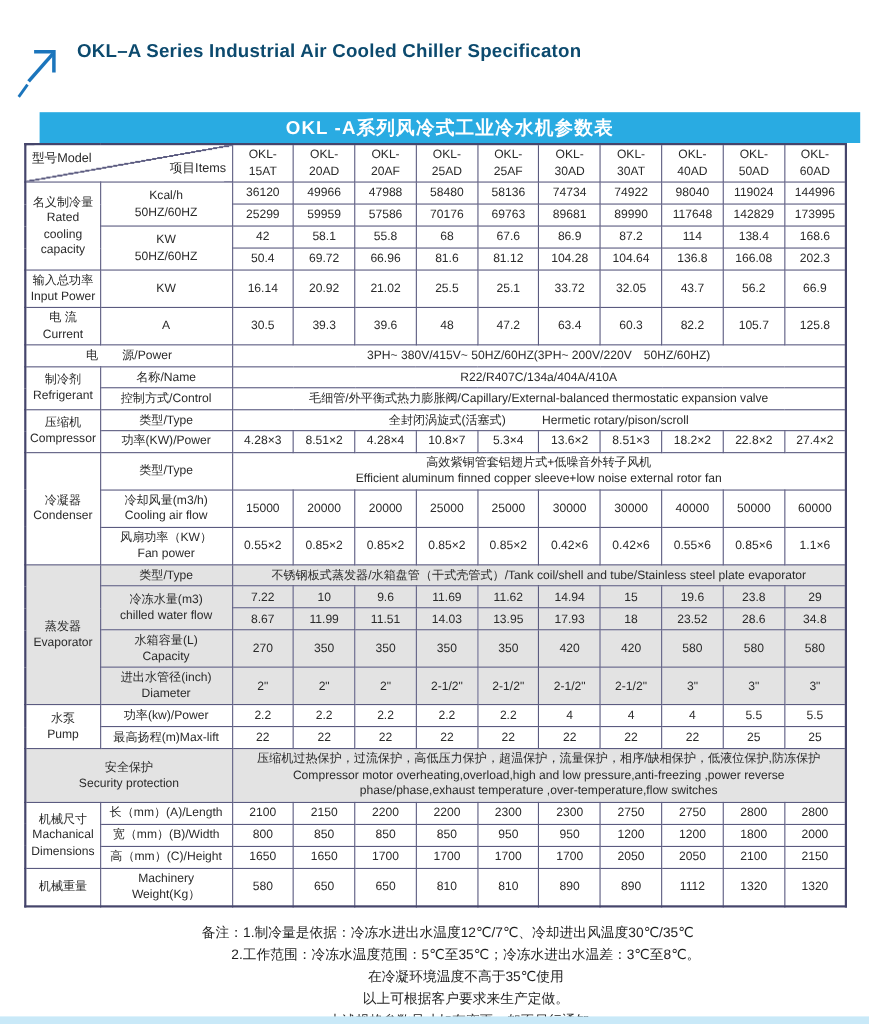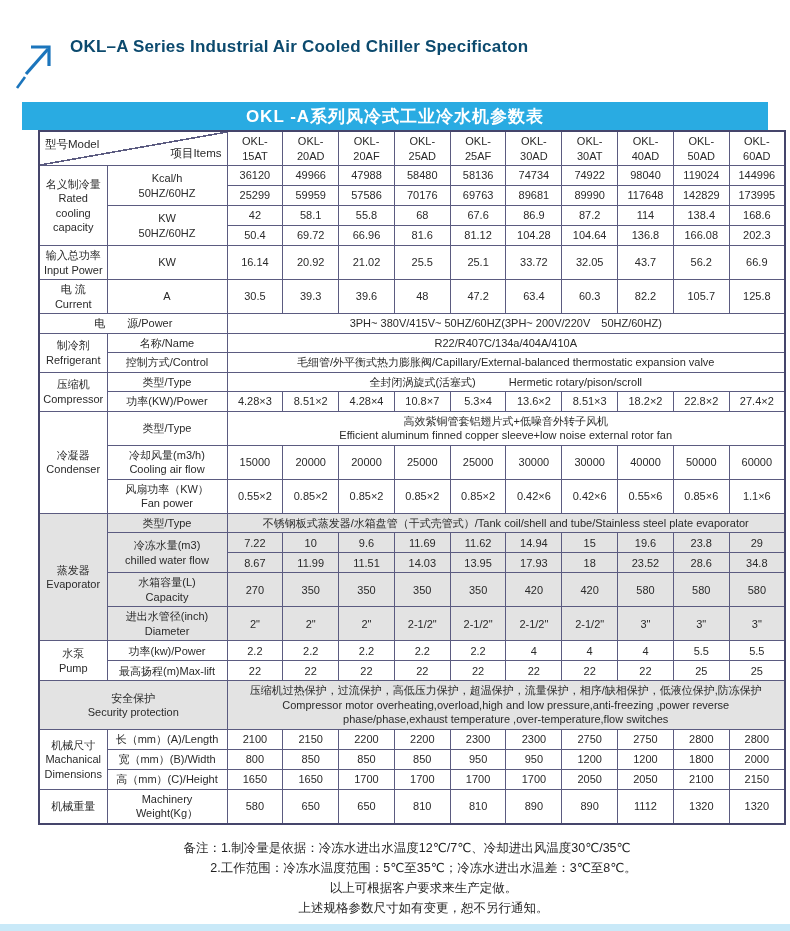--- a/index.html
+++ b/index.html
@@ -13,28 +13,28 @@
     overflow: hidden;
   }
   
   .title-block { display: flex; align-items: flex-start; padding: 34px 0 0 14px; }
   .logo { width: 50px; height: 52px; flex: 0 0 auto; margin-top: 4px; }
   .titles { margin-left: 6px; }
   .title-cn { font-size: 27px; font-weight: bold; letter-spacing: 1px; color: #1d1d1d; }
   .title-en { font-size: 17px; font-weight: 700; color: #0c4a6e; margin-top: 3px; letter-spacing: .2px; }
   
   .banner {
-    width: 746px; margin: 12px 0 0 22px; height: 28px;
+    width: 746px; margin: 12px 0 0 36px; height: 28px;
     color: #ffffff; font-size: 17px; font-weight: 600;
     display: flex; align-items: center; justify-content: center;
     letter-spacing: 1px;
   }
   
   table.spec {
-    width: 746px; margin-left: 38px;
+    width: 746px; margin-left: 22px;
     border-collapse: collapse; table-layout: fixed;
     border: 2px solid #45456b;
   }
   table.spec th, table.spec td {
     border: 1px solid #5b5b80;
     text-align: center; vertical-align: middle;
     font-weight: 400; font-size: 11px; line-height: 1.32;
     padding: 2px 1px; color: #2a2a2a;
     overflow: hidden;
   }
@@ -516,17 +516,18 @@
         <td class="val">1112</td>
         <td class="val">1320</td>
         <td class="val">1320</td>
       </tr>
     </tbody>
 </table>
 
 <div class="notes" id="notes">
     <div class="note-line">备注：1.制冷量是依据：冷冻水进出水温度12℃/7℃、冷却进出风温度30℃/35℃</div>
     <div class="note-line indent">2.工作范围：冷冻水温度范围：5℃至35℃；冷冻水进出水温差：3℃至8℃。</div>
+    <div class="note-line indent">在冷凝环境温度不高于35℃使用</div>
     <div class="note-line indent">以上可根据客户要求来生产定做。</div>
     <div class="note-line indent">上述规格参数尺寸如有变更，恕不另行通知。</div>
   </div>
 
 <div class="footer-strip" id="footer-strip" style="background: rgb(201, 233, 248);"></div>
 
 </body></html>

